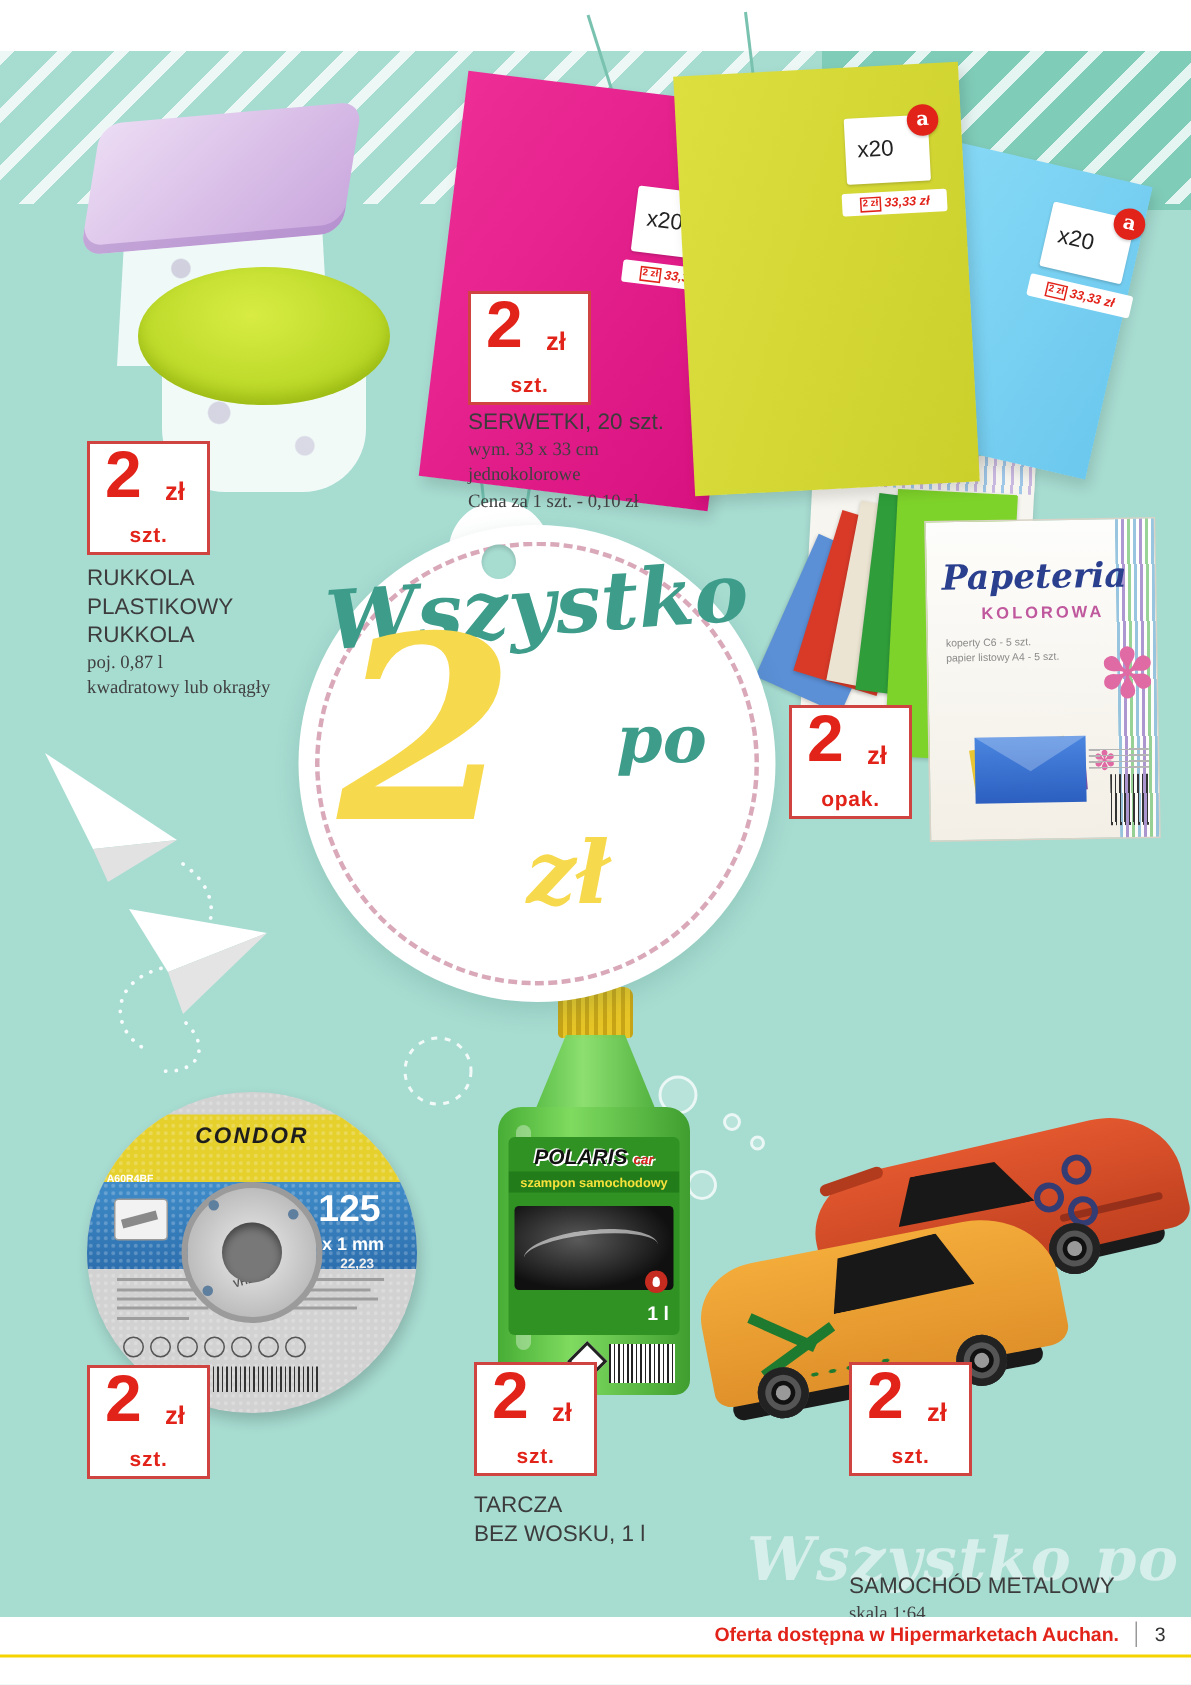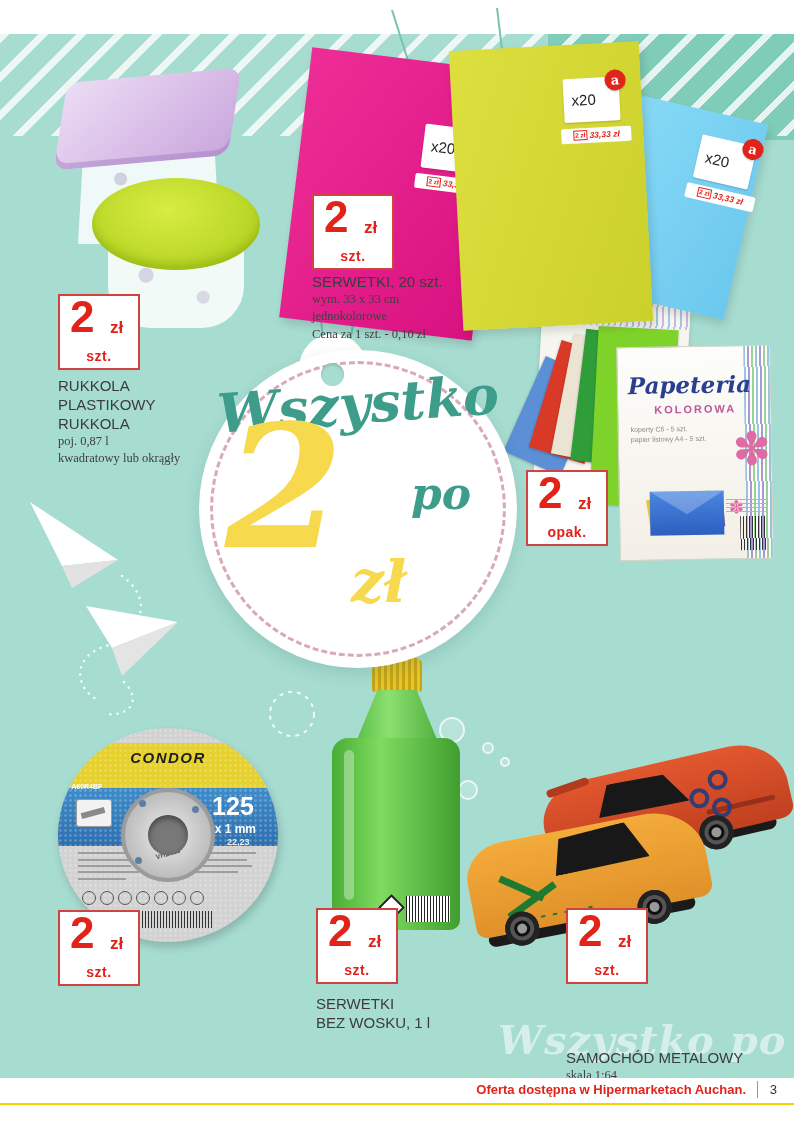--- a/index.html
+++ b/index.html
@@ -345,20 +345,30 @@
       <div class="d-stamp">VH2013</div>
     </div>
     <div class="d-hole"></div>
   </div>
 
   <div class="bottle">
     <div class="b-cap"></div>
     <div class="b-neck"></div>
     <div class="b-body"></div>
     <div class="b-shine"></div>
+    <div class="b-label">
+      <div class="b-brand">
+        <span>POLARIS</span>
+        <span class="sfx">car</span>
+      </div>
+      <div class="b-title">szampon samochodowy</div>
+      <div class="b-pic"></div>
+      <div class="b-drop"></div>
+      <div class="b-vol">1 l</div>
+    </div>
     <div class="b-haz"></div>
     <div class="b-bar"></div>
   </div>
 
   <div class="car car-red">
     <div class="c-chassis"></div>
     <div class="cr-body">
       <div class="cr-spoiler"></div>
       <div class="cr-win"></div>
       <div class="cr-side"></div>
@@ -419,21 +429,21 @@
     <div class="dt">poj. 0,87 l</div>
     <div class="dt">kwadratowy lub okrągły</div>
   </div>
   <div class="ptext" style="left:312px;top:272px;">
     <div class="nm">SERWETKI, 20 szt.</div>
     <div class="dt">wym. 33 x 33 cm</div>
     <div class="dt">jednokolorowe</div>
     <div class="dt">Cena za 1 szt. - 0,10 zł</div>
   </div>
   <div class="ptext" style="left:316px;top:994px;">
-    <div class="nm">SERWETKI</div>
+    <div class="nm">TARCZA</div>
     <div class="nm">BEZ WOSKU, 1 l</div>
   </div>
   <div class="ptext" style="left:566px;top:1048px;">
     <div class="nm">SAMOCHÓD METALOWY</div>
     <div class="dt">skala 1:64</div>
     <div class="dt">różne arkuszy</div>
   </div>
 
   <div class="wm script">Wszystko po 2 zł</div>
 

